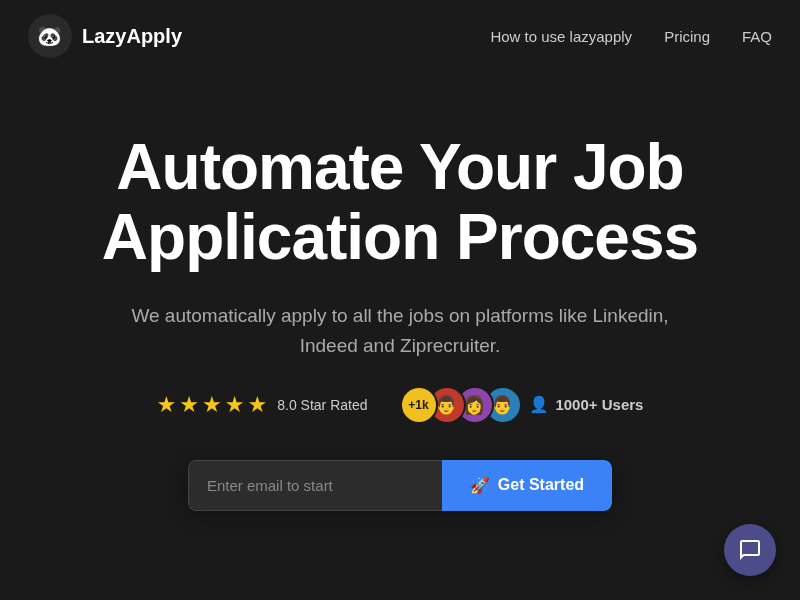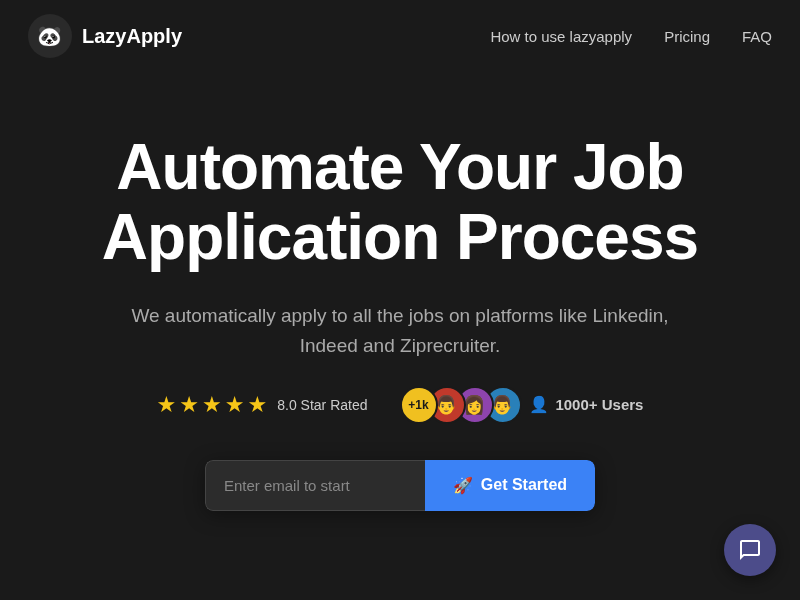--- a/index.html
+++ b/index.html
@@ -178,21 +178,21 @@
     .cta-row {
       display: flex;
       align-items: stretch;
       gap: 0;
       border-radius: 8px;
       overflow: hidden;
       box-shadow: 0 4px 20px rgba(0,0,0,0.4);
     }
 
     .email-input {
-      width: 220px;
+      width: 254px;
       padding: 16px 18px;
       font-size: 15px;
       background: #2c2c2c;
       border: 1px solid #444;
       border-right: none;
       color: #888;
       outline: none;
       border-radius: 8px 0 0 8px;
     }
 

